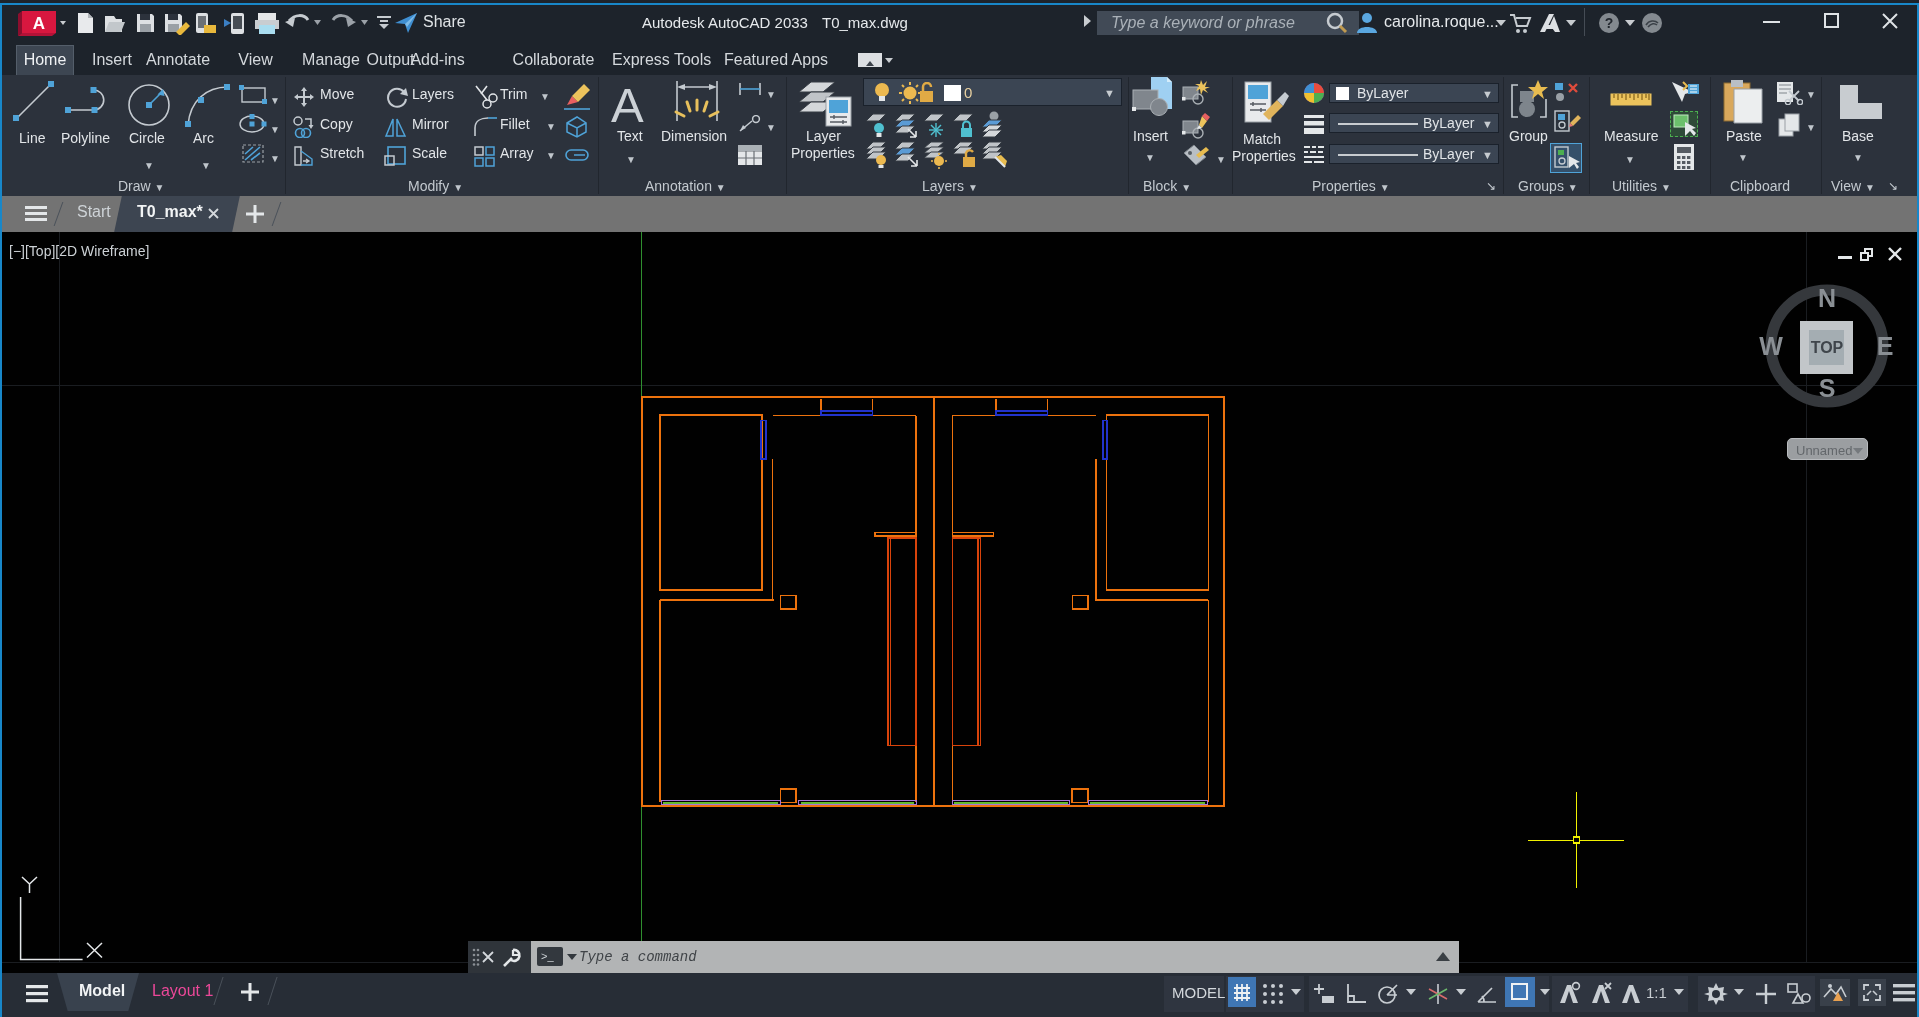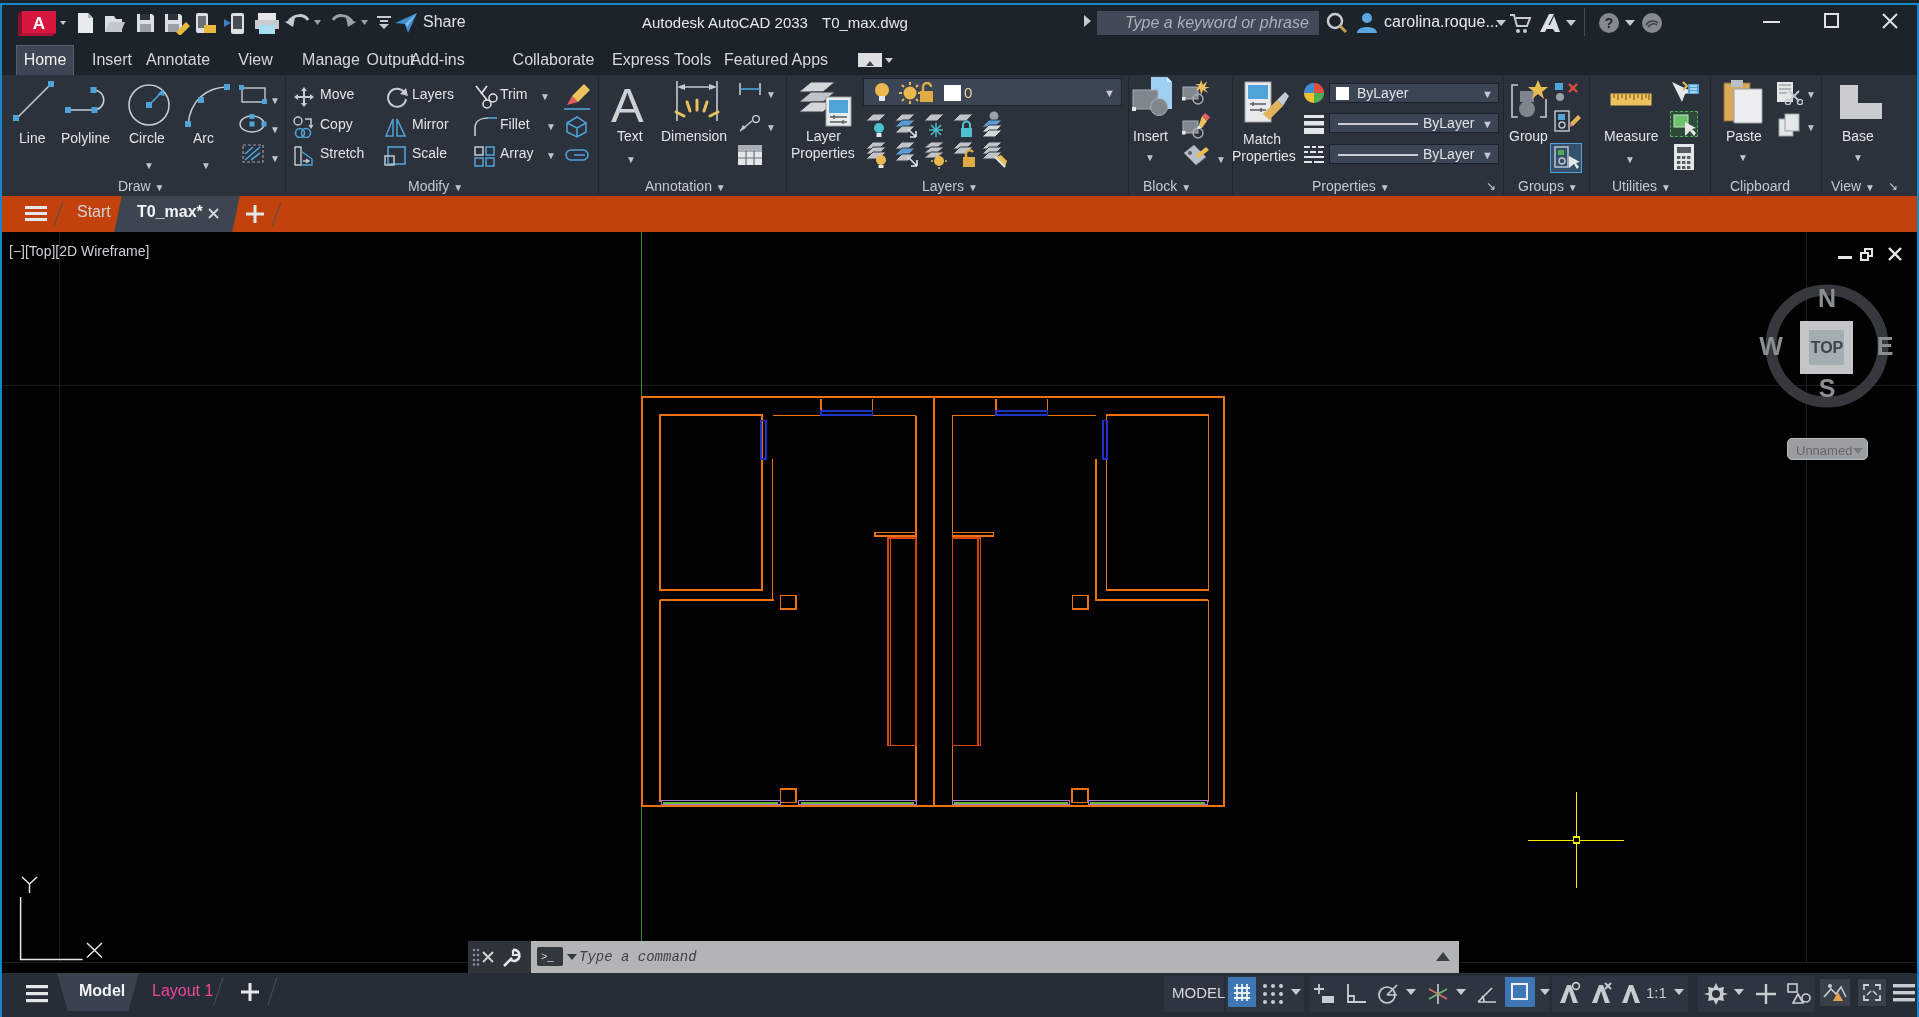--- a/index.html
+++ b/index.html
@@ -5,30 +5,30 @@
 * { margin:0; padding:0; box-sizing:border-box; }
 html,body { width:1919px; height:1017px; overflow:hidden; background:#000; }
 body { font-family:"Liberation Sans", sans-serif; }
 #app { position:relative; width:1919px; height:1017px; background:#000; }
 .abs { position:absolute; }
 #titlebar { position:absolute; left:0; top:0; width:1919px; height:45px; background:#1d232b; }
 #titlebar .topline { position:absolute; left:0; top:3px; width:1919px; height:2px; background:#1887c9; }
 #borderL { position:absolute; left:0; top:3px; width:2px; height:1014px; background:#1887c9; z-index:50; }
 #borderR { position:absolute; right:0; top:3px; width:2px; height:1014px; background:#1887c9; z-index:50; }
 .ttxt { position:absolute; color:#e6e9ec; font-size:16px; top:13px; white-space:nowrap; }
-#searchbox { position:absolute; left:1097px; top:11px; width:222px; height:24px; background:#414a56; color:#aab1b8; font-style:italic; font-size:16px; line-height:24px; padding-left:28px; }
+#searchbox { position:absolute; left:1097px; top:11px; width:262px; height:24px; background:#414a56; color:#aab1b8; font-style:italic; font-size:16px; line-height:24px; padding-left:14px; }
 #tabrow { position:absolute; left:0; top:45px; width:1919px; height:30px; background:#1d232b; }
 .rtab { position:absolute; top:0; height:30px; line-height:30px; color:#d4d8dc; font-size:16px; text-align:center; white-space:nowrap; }
 .rtab.active { background:#3d4652; color:#f0f2f4; border:1px solid #545e6a; border-bottom:none; line-height:28px; }
 #ribbon { position:absolute; left:0; top:75px; width:1919px; height:121px; background:#2c323c; }
 .psep { position:absolute; top:2px; width:1px; height:117px; background:#21262e; }
 .plabel { position:absolute; top:103px; height:18px; color:#c3c9cf; font-size:14px; white-space:nowrap; }
 .btxt { position:absolute; color:#e2e5e8; font-size:14px; white-space:nowrap; }
 .dda { color:#c0c6cc; font-size:10px; }
-#filetabs { position:absolute; left:0; top:196px; width:1919px; height:36px; background:#c2410c; }
+#filetabs { position:absolute; left:0; top:196px; width:1919px; height:36px; background:#737373; }
 #canvas { position:absolute; left:2px; top:232px; width:1915px; height:741px; background:#010101; }
 #cmdbar { position:absolute; left:468px; top:941px; height:32px; z-index:30; }
 #statusbar { position:absolute; left:0; top:973px; width:1919px; height:44px; background:#272d36; z-index:40; }
 </style>
 </head>
 <body>
 <div id="app">
   <div id="titlebar">
     <div class="topline"></div>
     <svg class="abs" style="left:16px;top:10px" width="50" height="28" viewBox="0 0 50 28">

